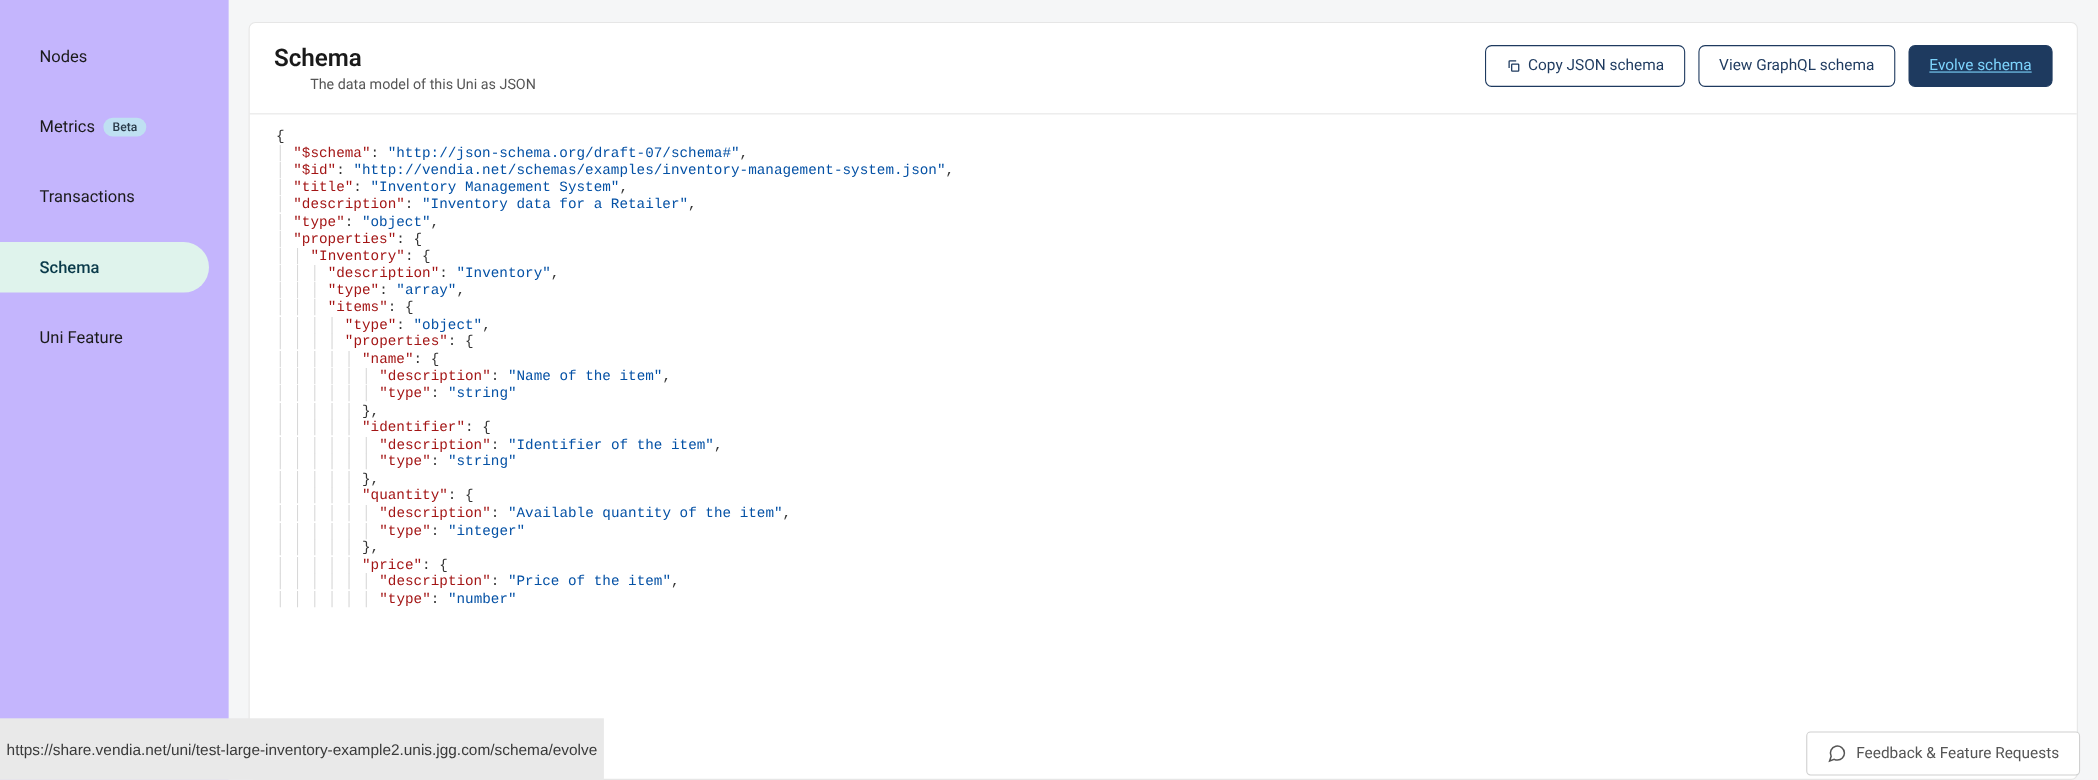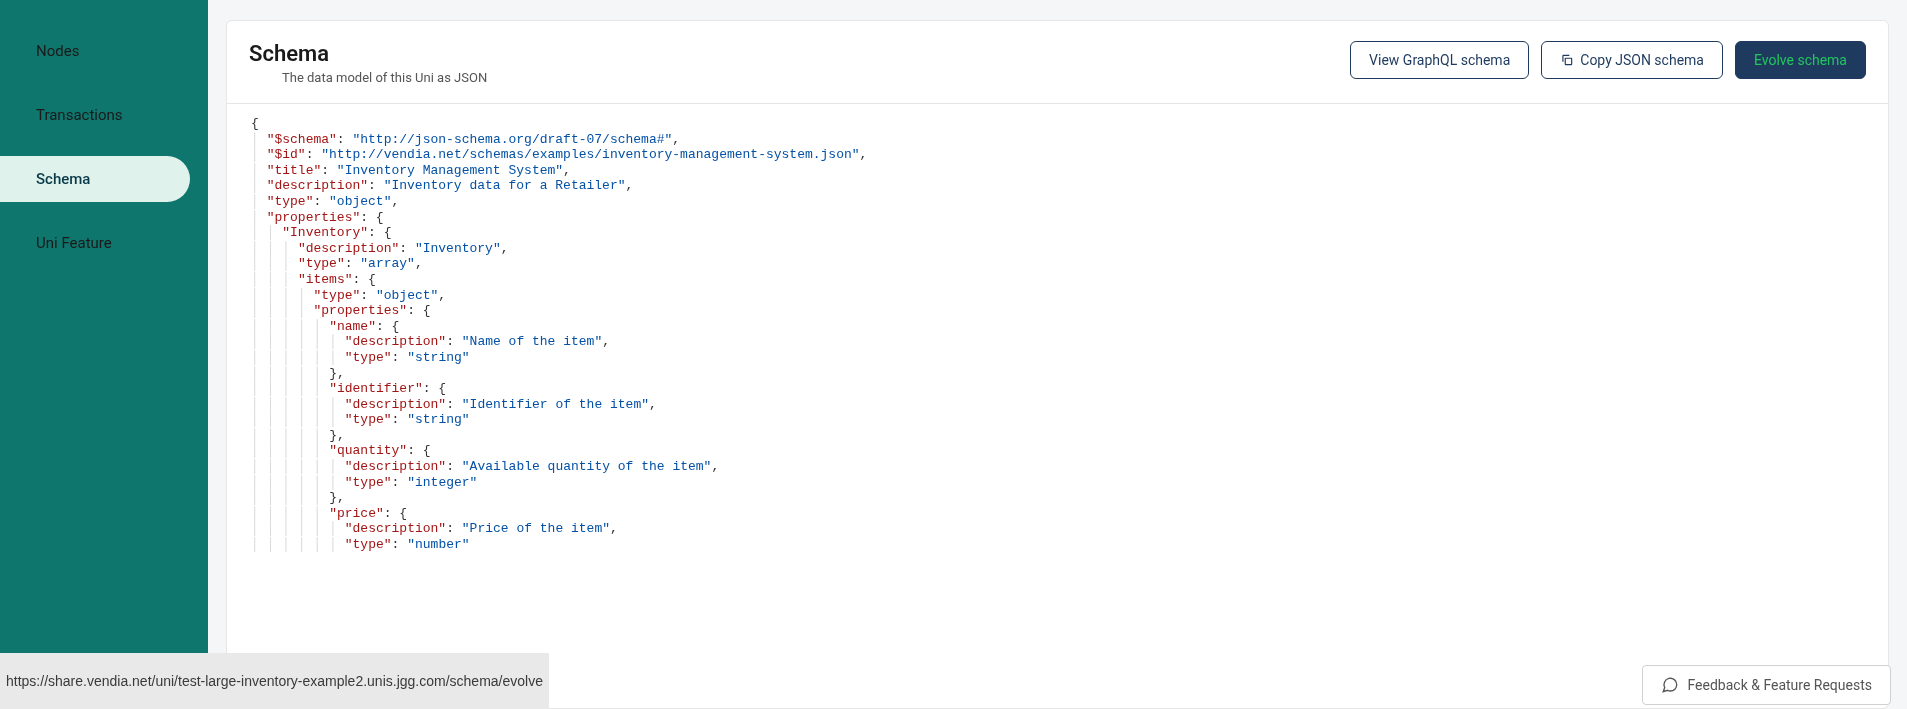--- a/index.html
+++ b/index.html
@@ -8,21 +8,21 @@
   background: #f5f6f7;
   color: #1a1a1a;
   width: 1907px;
   height: 709px;
   overflow: hidden;
   position: relative;
 }
 .layout { display: flex; height: 100%; }
 .sidebar {
   width: 208px;
-  background: #0f766e;
+  background: #c4b5fd;
   padding-top: 28px;
   flex-shrink: 0;
 }
 .sidebar-item {
   padding: 14px 16px 14px 36px;
   font-size: 15px;
   color: #1a1a1a;
   cursor: pointer;
   border-top-right-radius: 30px;
   border-bottom-right-radius: 30px;
@@ -86,21 +86,22 @@
   border-radius: 6px;
   font-size: 14px;
   cursor: pointer;
   display: inline-flex;
   align-items: center;
   gap: 6px;
   font-family: inherit;
 }
 .btn-primary {
   background: #1e3a5f;
-  color: #22c55e;
+  color: #7dd3fc;
+  text-decoration: underline;
 }
 .btn svg { width: 14px; height: 14px; }
 .code-wrap {
   flex: 1;
   overflow: auto;
   padding: 12px 0 12px 24px;
   position: relative;
 }
 .code-wrap::-webkit-scrollbar { width: 8px; }
 .code-wrap::-webkit-scrollbar-thumb { background: #c9c9c9; border-radius: 4px; }
@@ -145,47 +146,51 @@
 </style>
 </head>
 <body>
 
 <div class="layout">
   <nav class="sidebar">
     <div class="sidebar-item">
       <span>Nodes</span>
     </div>
     <div class="sidebar-item">
+      <span>Metrics</span>
+      <span class="badge">Beta</span>
+    </div>
+    <div class="sidebar-item">
       <span>Transactions</span>
     </div>
     <div class="sidebar-item active">
       <span>Schema</span>
     </div>
     <div class="sidebar-item">
       <span>Uni Feature</span>
     </div>
   </nav>
 
   <main class="main">
     <div class="panel">
       <div class="panel-header">
         <div class="panel-title-block">
           <h1>Schema</h1>
           <p>The data model of this Uni as JSON</p>
         </div>
         <div class="panel-actions">
           <button class="btn">
-            <span>View GraphQL schema</span>
-          </button>
-          <button class="btn">
             <svg viewBox="0 0 24 24" fill="none" stroke="currentColor" stroke-width="2">
                 <rect x="9" y="9" width="11" height="11" rx="1"></rect>
                 <path d="M5 15V5a1 1 0 0 1 1-1h10"></path>
               </svg>
             <span>Copy JSON schema</span>
+          </button>
+          <button class="btn">
+            <span>View GraphQL schema</span>
           </button>
           <button class="btn btn-primary">
             <span>Evolve schema</span>
           </button>
         </div>
       </div>
       <div class="code-wrap">
         <pre class="code" id="code-block"><span class="tok-punc">{</span>
 <span class="guide">│</span> <span class="tok-key">"$schema"</span><span class="tok-punc">: </span><span class="tok-str">"<span class="tok-link">http://json-schema.org/draft-07/schema#</span>"</span><span class="tok-punc">,</span>
 <span class="guide">│</span> <span class="tok-key">"$id"</span><span class="tok-punc">: </span><span class="tok-str">"<span class="tok-link">http://vendia.net/schemas/examples/inventory-management-system.json</span>"</span><span class="tok-punc">,</span>

